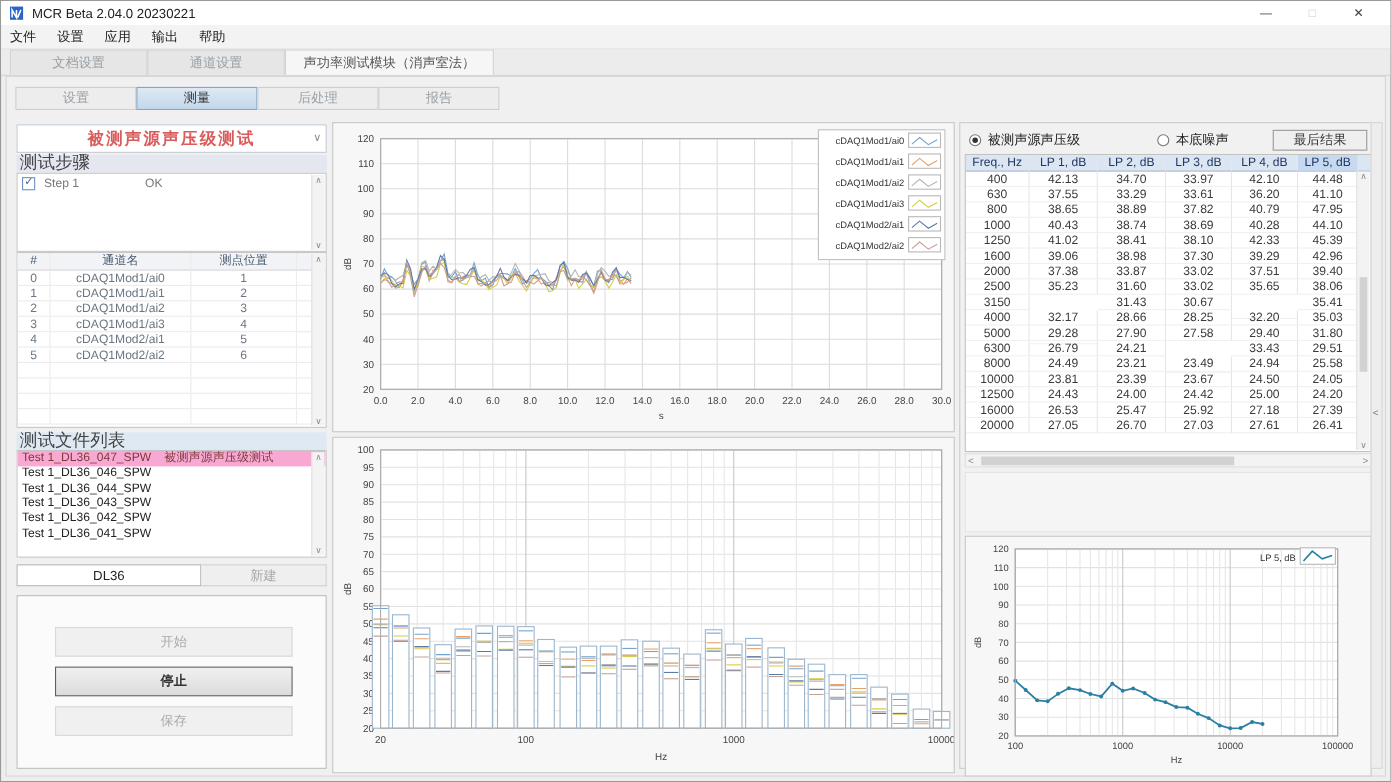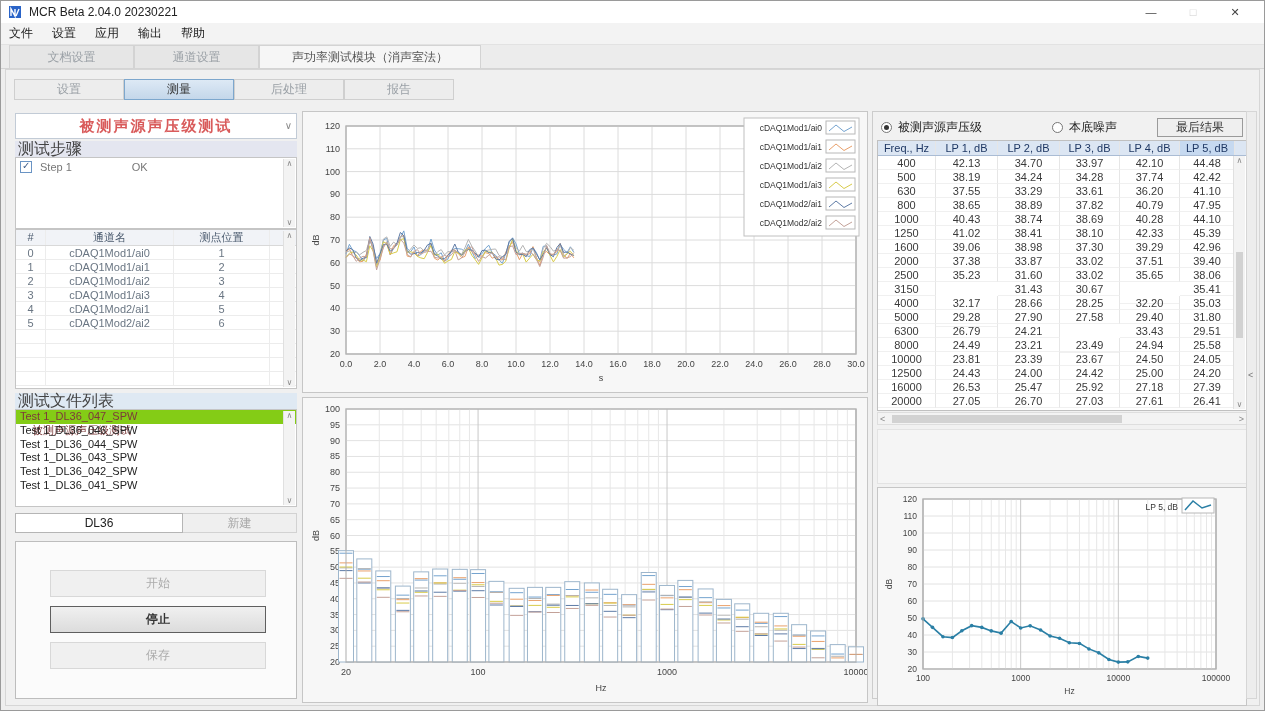--- a/index.html
+++ b/index.html
@@ -17,21 +17,21 @@
 
   
   .menubar { position:absolute; top:22px; left:0; right:0; height:22px; background:#f3f3f3;
              display:flex; align-items:center; padding:0 8px; gap:19px; font-size:12px; color:#222;
              border-bottom:1px solid #e2e2e2; }
   .menu-item { cursor:default; }
 
   
   .maintabs { position:absolute; top:44px; left:0; right:0; height:24px; background:#ececec;
               display:flex; padding-left:8px; border-bottom:1px solid #d4d4d4; align-items:flex-end; }
-  .main-tab { min-width:125px; padding:0 32px; text-align:center; line-height:22px; font-size:12px;
+  .main-tab { min-width:125px; padding:0 16px; text-align:center; line-height:22px; font-size:12px;
               color:#9aa0a6; background:#e6e6e6; border:1px solid #d3d3d3; border-bottom:none; }
   .main-tab.active { background:#f6f6f6; color:#555; }
 
   
   .workarea { position:absolute; left:4px; right:4px; top:68px; bottom:4px; background:#f0f0f0;
               border:1px solid #d6d6d6; }
   .subtabs { position:absolute; top:9px; left:8px; display:flex; }
   .sub-tab { width:110px; line-height:19px; height:21px; text-align:center; font-size:12px; color:#9aa0a6;
              background:#ededed; border:1px solid #cfcfcf; }
   .sub-tab.active { background:linear-gradient(#dde9f5,#c4d7ea); border-color:#7da7cd; color:#333; }
@@ -57,21 +57,21 @@
              border:1px solid #c5c5c5; font-size:11px; }
   .ch-head { display:flex; background:#f1f3f7; color:#4a5a6e; border-bottom:1px solid #d9d9d9; height:16px; line-height:15px; }
   .ch-row { display:flex; height:14px; line-height:14px; color:#6a7683; border-bottom:1px solid #ececec; }
   .ch-c { text-align:center; border-right:1px solid #ececec; overflow:hidden; white-space:nowrap; }
   .ch-c0 { width:30px; } .ch-c1 { width:128px; } .ch-c2 { width:96px; }
 
   .filelist { position:absolute; left:3px; top:296px; width:282px; height:98px; background:#fff;
               border:1px solid #c5c5c5; font-size:11px; overflow:hidden; }
   .file-row { display:flex; height:13.8px; line-height:13.5px; color:#222; padding-left:4px; white-space:nowrap; }
   .file-row .tag { margin-left:12px; }
-  .file-row.sel { background:#84cc16; color:#7c3a3a;flex-direction:column; }
+  .file-row.sel { background:#f9a8d4; color:#7c3a3a; }
 
   .prefix-row { position:absolute; left:3px; top:400px; width:282px; height:20px; display:flex; }
   .prefix-input { width:168px; height:20px; border:1px solid #b5b5b5; background:#fff; text-align:center;
                   font-size:12px; font-family:inherit; color:#222; }
   .new-btn { width:114px; height:20px; border:1px solid #d2d2d2; border-left:none; background:#efefef;
              color:#a8a8a8; font-size:12px; text-align:center; line-height:18px; }
 
   .action-box { position:absolute; left:3px; top:428px; width:282px; height:158px; background:#fbfbfb;
                 border:1px solid #bdbdbd; }
   .btn { position:absolute; left:34px; width:216px; height:27px; line-height:25px; text-align:center;
@@ -659,28 +659,20 @@
           </div>
           <div class="rt-row">
             <div class="rc" style="width: 58px;">400</div>
             <div class="rc" style="width: 62px;">42.13</div>
             <div class="rc" style="width: 62px;">34.70</div>
             <div class="rc" style="width: 60px;">33.97</div>
             <div class="rc" style="width: 60px;">42.10</div>
             <div class="rc" style="width: 55px;">44.48</div>
           </div>
           <div class="rt-row">
-            <div class="rc" style="width: 58px;">500</div>
-            <div class="rc" style="width: 62px;">38.19</div>
-            <div class="rc" style="width: 62px;">34.24</div>
-            <div class="rc" style="width: 60px;">34.28</div>
-            <div class="rc" style="width: 60px;">37.74</div>
-            <div class="rc" style="width: 55px;">42.42</div>
-          </div>
-          <div class="rt-row">
             <div class="rc" style="width: 58px;">630</div>
             <div class="rc" style="width: 62px;">37.55</div>
             <div class="rc" style="width: 62px;">33.29</div>
             <div class="rc" style="width: 60px;">33.61</div>
             <div class="rc" style="width: 60px;">36.20</div>
             <div class="rc" style="width: 55px;">41.10</div>
           </div>
           <div class="rt-row">
             <div class="rc" style="width: 58px;">800</div>
             <div class="rc" style="width: 62px;">38.65</div>

